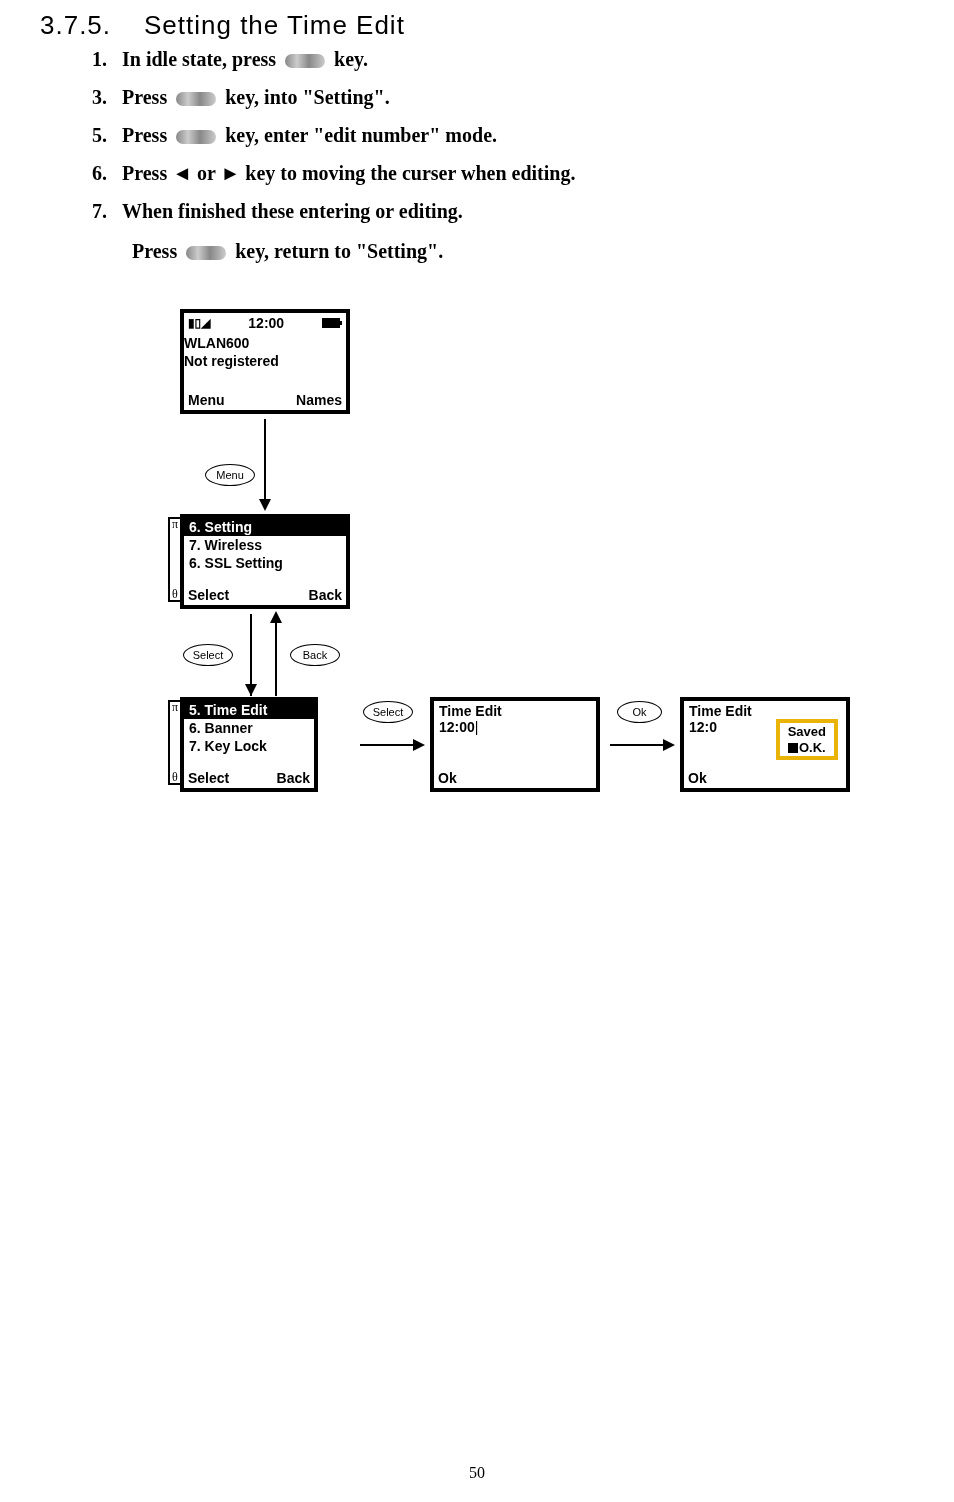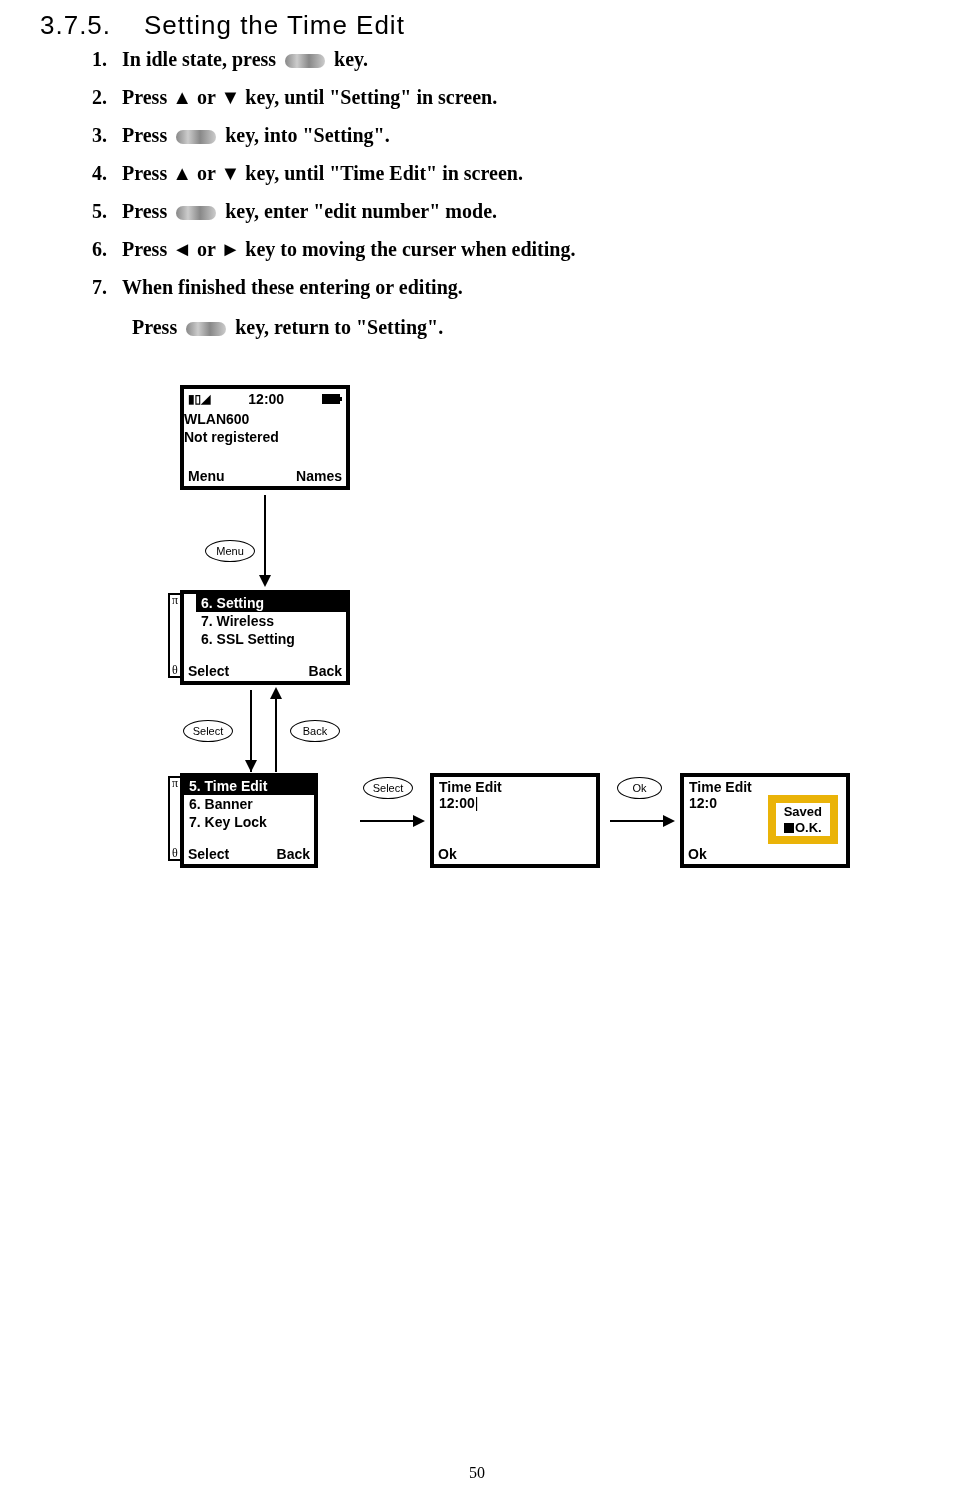--- a/index.html
+++ b/index.html
@@ -110,21 +110,20 @@
       position: absolute;
       bottom: 0;
       left: 0;
       right: 0;
     }
     .menu-screen {
       left: 45px;
       top: 205px;
       width: 170px;
       height: 95px;
-      padding-left: 12px;
     }
     .list-row {
       padding: 1px 5px;
     }
     .highlighted {
       background: black;
       color: white;
     }
     .setting-screen {
       left: 45px;
@@ -143,21 +142,21 @@
       left: 545px;
       top: 388px;
       width: 170px;
       height: 95px;
       padding: 2px 5px;
     }
     .saved-overlay {
       position: absolute;
       right: 8px;
       top: 18px;
-      border: 8px solid #eab308;
+      border: 4px solid #eab308;
       background: white;
       padding: 1px 8px;
       font-size: 13px;
       text-align: center;
       line-height: 1.2;
     }
     .greek-bar {
       position: absolute;
       border: 2px solid black;
       width: 16px;
@@ -267,23 +266,21 @@
   </style>
 </head>
 <body>
 
 <h1 class="section-title">
   <span>3.7.5.</span>&nbsp;&nbsp;&nbsp;&nbsp;<span>Setting the Time Edit</span>
 </h1>
 
 <div class="instructions">
   <div class="instruction-item"><span class="num">1.</span><span>In idle state, press</span> <span class="nav-key"></span> <span>key.</span></div>
-  <div class="instruction-item"><span class="num">2.</span><span>Press ▲ or ▼ key, until "Setting" in screen.</span></div>
   <div class="instruction-item"><span class="num">3.</span><span>Press</span> <span class="nav-key"></span><span> key, into "Setting".</span></div>
-  <div class="instruction-item"><span class="num">4.</span><span>Press ▲ or ▼ key, until "Time Edit" in screen.</span></div>
   <div class="instruction-item"><span class="num">5.</span><span>Press</span> <span class="nav-key"></span><span> key, enter "edit number" mode.</span></div>
   <div class="instruction-item"><span class="num">6.</span><span>Press ◄ or ► key to moving the curser when editing.</span></div>
   <div class="instruction-item"><span class="num">7.</span><span>When finished these entering or editing.</span></div>
   <div class="indent-press"><span>Press</span> <span class="nav-key"></span><span> key, return to "Setting".</span></div>
 </div>
 
 <div class="diagram">
 
   <div class="screen idle-screen">
     <div class="status-bar">

